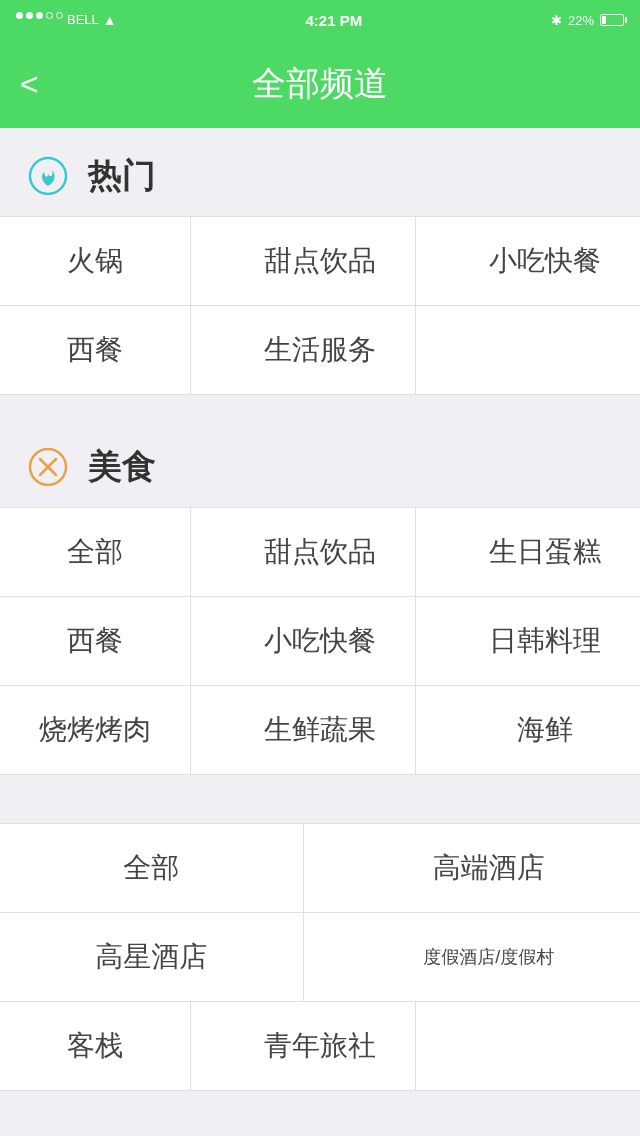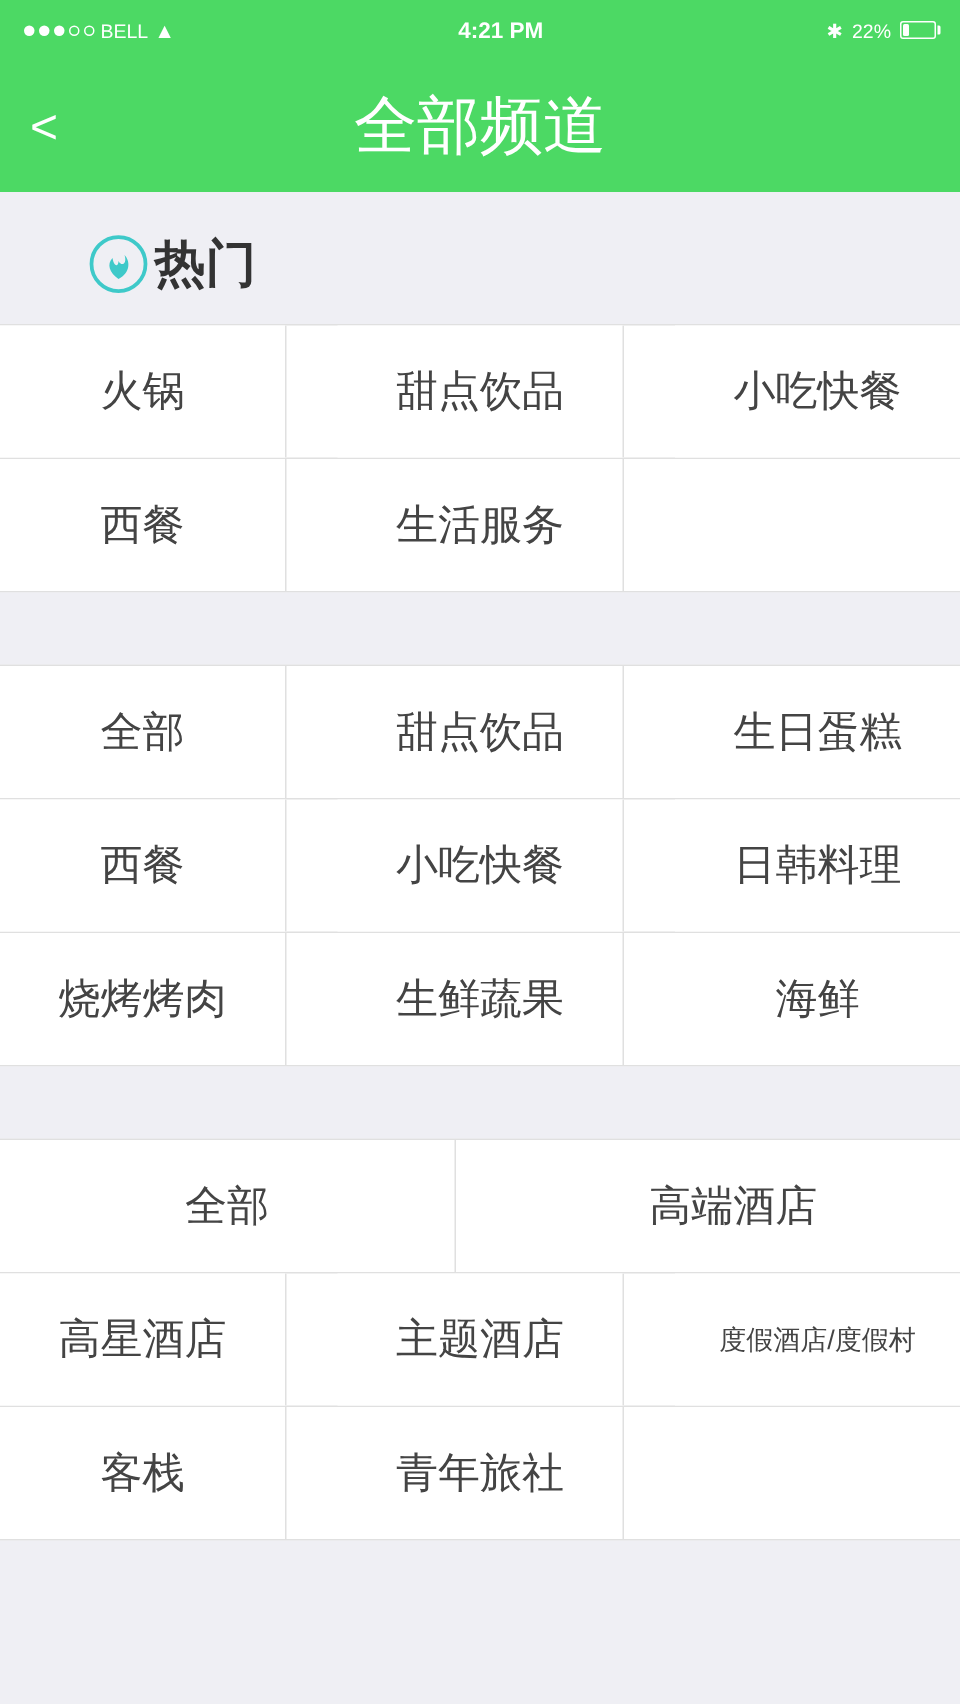--- a/index.html
+++ b/index.html
@@ -18,21 +18,21 @@
       height: 40px;
       background: #4cd964;
       display: flex;
       align-items: center;
       justify-content: space-between;
       padding: 0 16px;
       font-size: 13px;
       color: white;
       font-weight: 500;
     }
-    .status-left { display: flex; align-items: center; gap: 4px; }
+    .status-left { display: flex; align-items: flex-start; gap: 4px; }
     .status-right { display: flex; align-items: center; gap: 6px; }
     .signal-dots { display: flex; gap: 3px; align-items: center; }
     .dot { width: 7px; height: 7px; border-radius: 50%; background: white; }
     .dot.empty { background: transparent; border: 1.5px solid white; }
     .wifi-icon { font-size: 14px; }
     .time { font-size: 15px; font-weight: 600; text-align: center; }
     .battery { width: 24px; height: 12px; border: 1.5px solid white; border-radius: 2px; position: relative; display: flex; align-items: center; padding: 1px; }
     .battery::after { content: ''; width: 2px; height: 6px; background: white; position: absolute; right: -4px; border-radius: 0 1px 1px 0; }
     .battery-fill { height: 100%; width: 22%; background: white; border-radius: 1px; }
 
@@ -50,40 +50,40 @@
       position: absolute;
       left: 20px;
       color: white;
       font-size: 32px;
       font-weight: 300;
       line-height: 1;
       cursor: pointer;
     }
     .nav-title {
       color: white;
-      font-size: 42px;
+      font-size: 34px;
       font-weight: 500;
     }
 
     
     .content {
       background: #efeff4;
     }
 
     
     .section {
       background: #efeff4;
       padding: 24px 0 0 0;
     }
 
     .section-header {
       display: flex;
       align-items: center;
       padding: 0 24px 16px 24px;
-      margin-left: 31px;
+      gap: 16px;
     }
 
     .section-icon {
       width: 48px;
       height: 48px;
       display: flex;
       align-items: center;
       justify-content: center;
     }
 
@@ -192,20 +192,30 @@
         <div class="grid-cell">西餐</div>
         <div class="grid-cell">生活服务</div>
         <div class="grid-cell empty"></div>
       </div>
     </div>
   </div>
 
   <div class="section-gap"></div>
 
   <div class="section">
+    <div class="section-header">
+      <div class="section-icon icon-food">
+        <svg viewBox="0 0 40 40" fill="none" xmlns="http://www.w3.org/2000/svg">
+          <circle cx="20" cy="20" r="18" stroke="#e8a045" stroke-width="2.5" fill="none"></circle>
+          <line x1="12" y1="12" x2="28" y2="28" stroke="#e8a045" stroke-width="2.5" stroke-linecap="round"></line>
+          <line x1="28" y1="12" x2="12" y2="28" stroke="#e8a045" stroke-width="2.5" stroke-linecap="round"></line>
+        </svg>
+      </div>
+      <span class="section-title">美食</span>
+    </div>
     <div class="grid-container">
       <div class="grid-row">
         <div class="grid-cell">全部</div>
         <div class="grid-cell">甜点饮品</div>
         <div class="grid-cell">生日蛋糕</div>
       </div>
       <div class="grid-row">
         <div class="grid-cell">西餐</div>
         <div class="grid-cell">小吃快餐</div>
         <div class="grid-cell">日韩料理</div>
@@ -221,21 +231,20 @@
   <div class="section-gap"></div>
 
   <div class="section">
     <div class="grid-container">
       <div class="grid-row">
         <div class="grid-cell">全部</div>
         <div class="grid-cell">高端酒店</div>
       </div>
       <div class="grid-row">
         <div class="grid-cell">高星酒店</div>
-        <div class="grid-cell">主题酒店</div>
         <div class="grid-cell" style="font-size:18px;text-align:center;">度假酒店/度假村</div>
       </div>
       <div class="grid-row">
         <div class="grid-cell">客栈</div>
         <div class="grid-cell">青年旅社</div>
         <div class="grid-cell empty"></div>
       </div>
     </div>
   </div>
 

